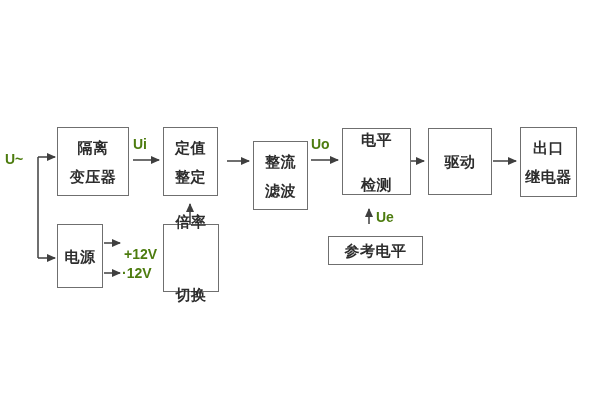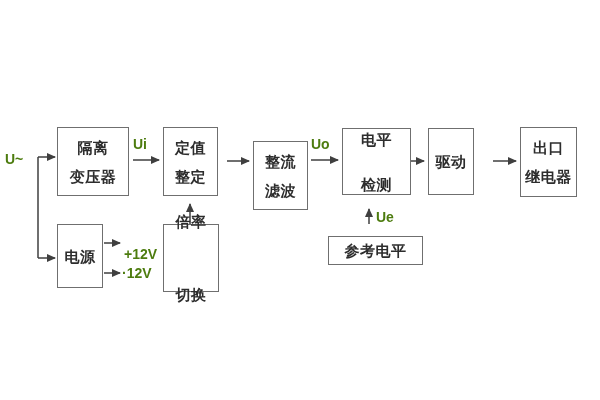--- a/index.html
+++ b/index.html
@@ -43,21 +43,21 @@
     text-align: center;
     color: #35405a;
     font-size: 15px;
     font-weight: normal;
   }
   
   .b-transformer { left: 57px;  top: 127px; width: 72px; height: 69px; }
   .b-setting     { left: 163px; top: 127px; width: 55px; height: 69px; }
   .b-rectifier   { left: 253px; top: 141px; width: 55px; height: 69px; }
   .b-detector    { left: 342px; top: 128px; width: 69px; height: 67px; gap: 16px; }
-  .b-driver      { left: 428px; top: 128px; width: 46px; height: 67px; text-align: center; }
+  .b-driver      { left: 428px; top: 128px; width: 64px; height: 67px; text-align: center; }
   .b-relay       { left: 520px; top: 127px; width: 57px; height: 70px; }
   .b-power       { left: 57px;  top: 224px; width: 46px; height: 64px; }
   .b-ratio       { left: 163px; top: 224px; width: 56px; height: 68px; gap: 44px; }
   .b-reference   { left: 328px; top: 236px; width: 95px; height: 29px; line-height: 18px; }
   
   .l-input  { left: 5px;   top: 151px; }
   .l-ui     { left: 133px; top: 136px; }
   .l-uo     { left: 311px; top: 136px; }
   .l-ue     { left: 376px; top: 209px; }
   .l-plus12 { left: 124px; top: 246px; }

